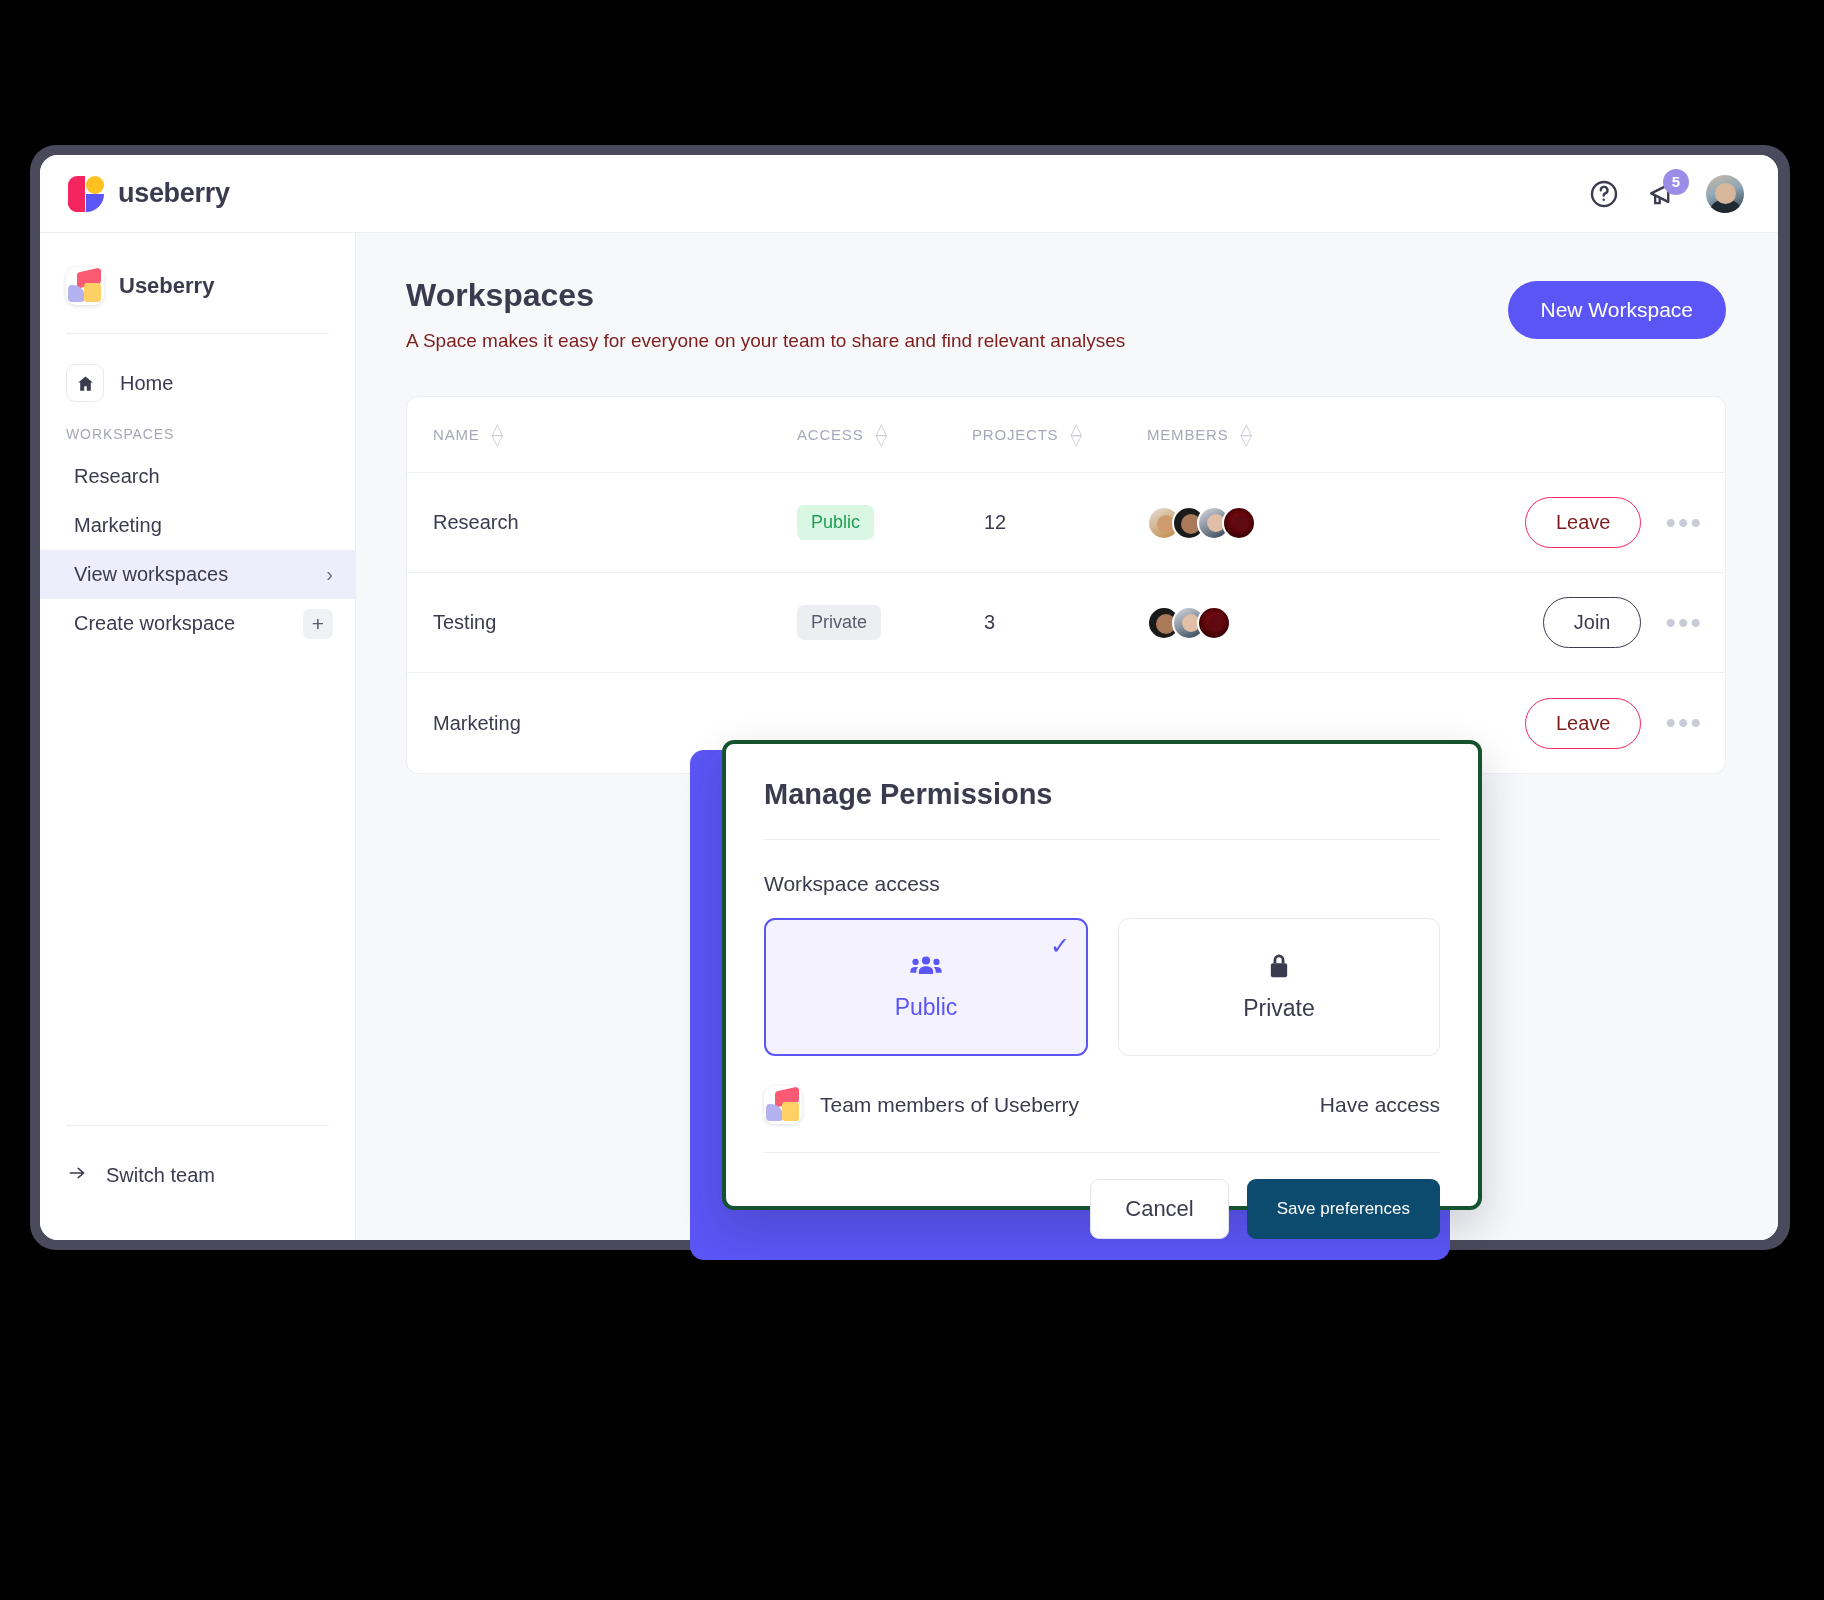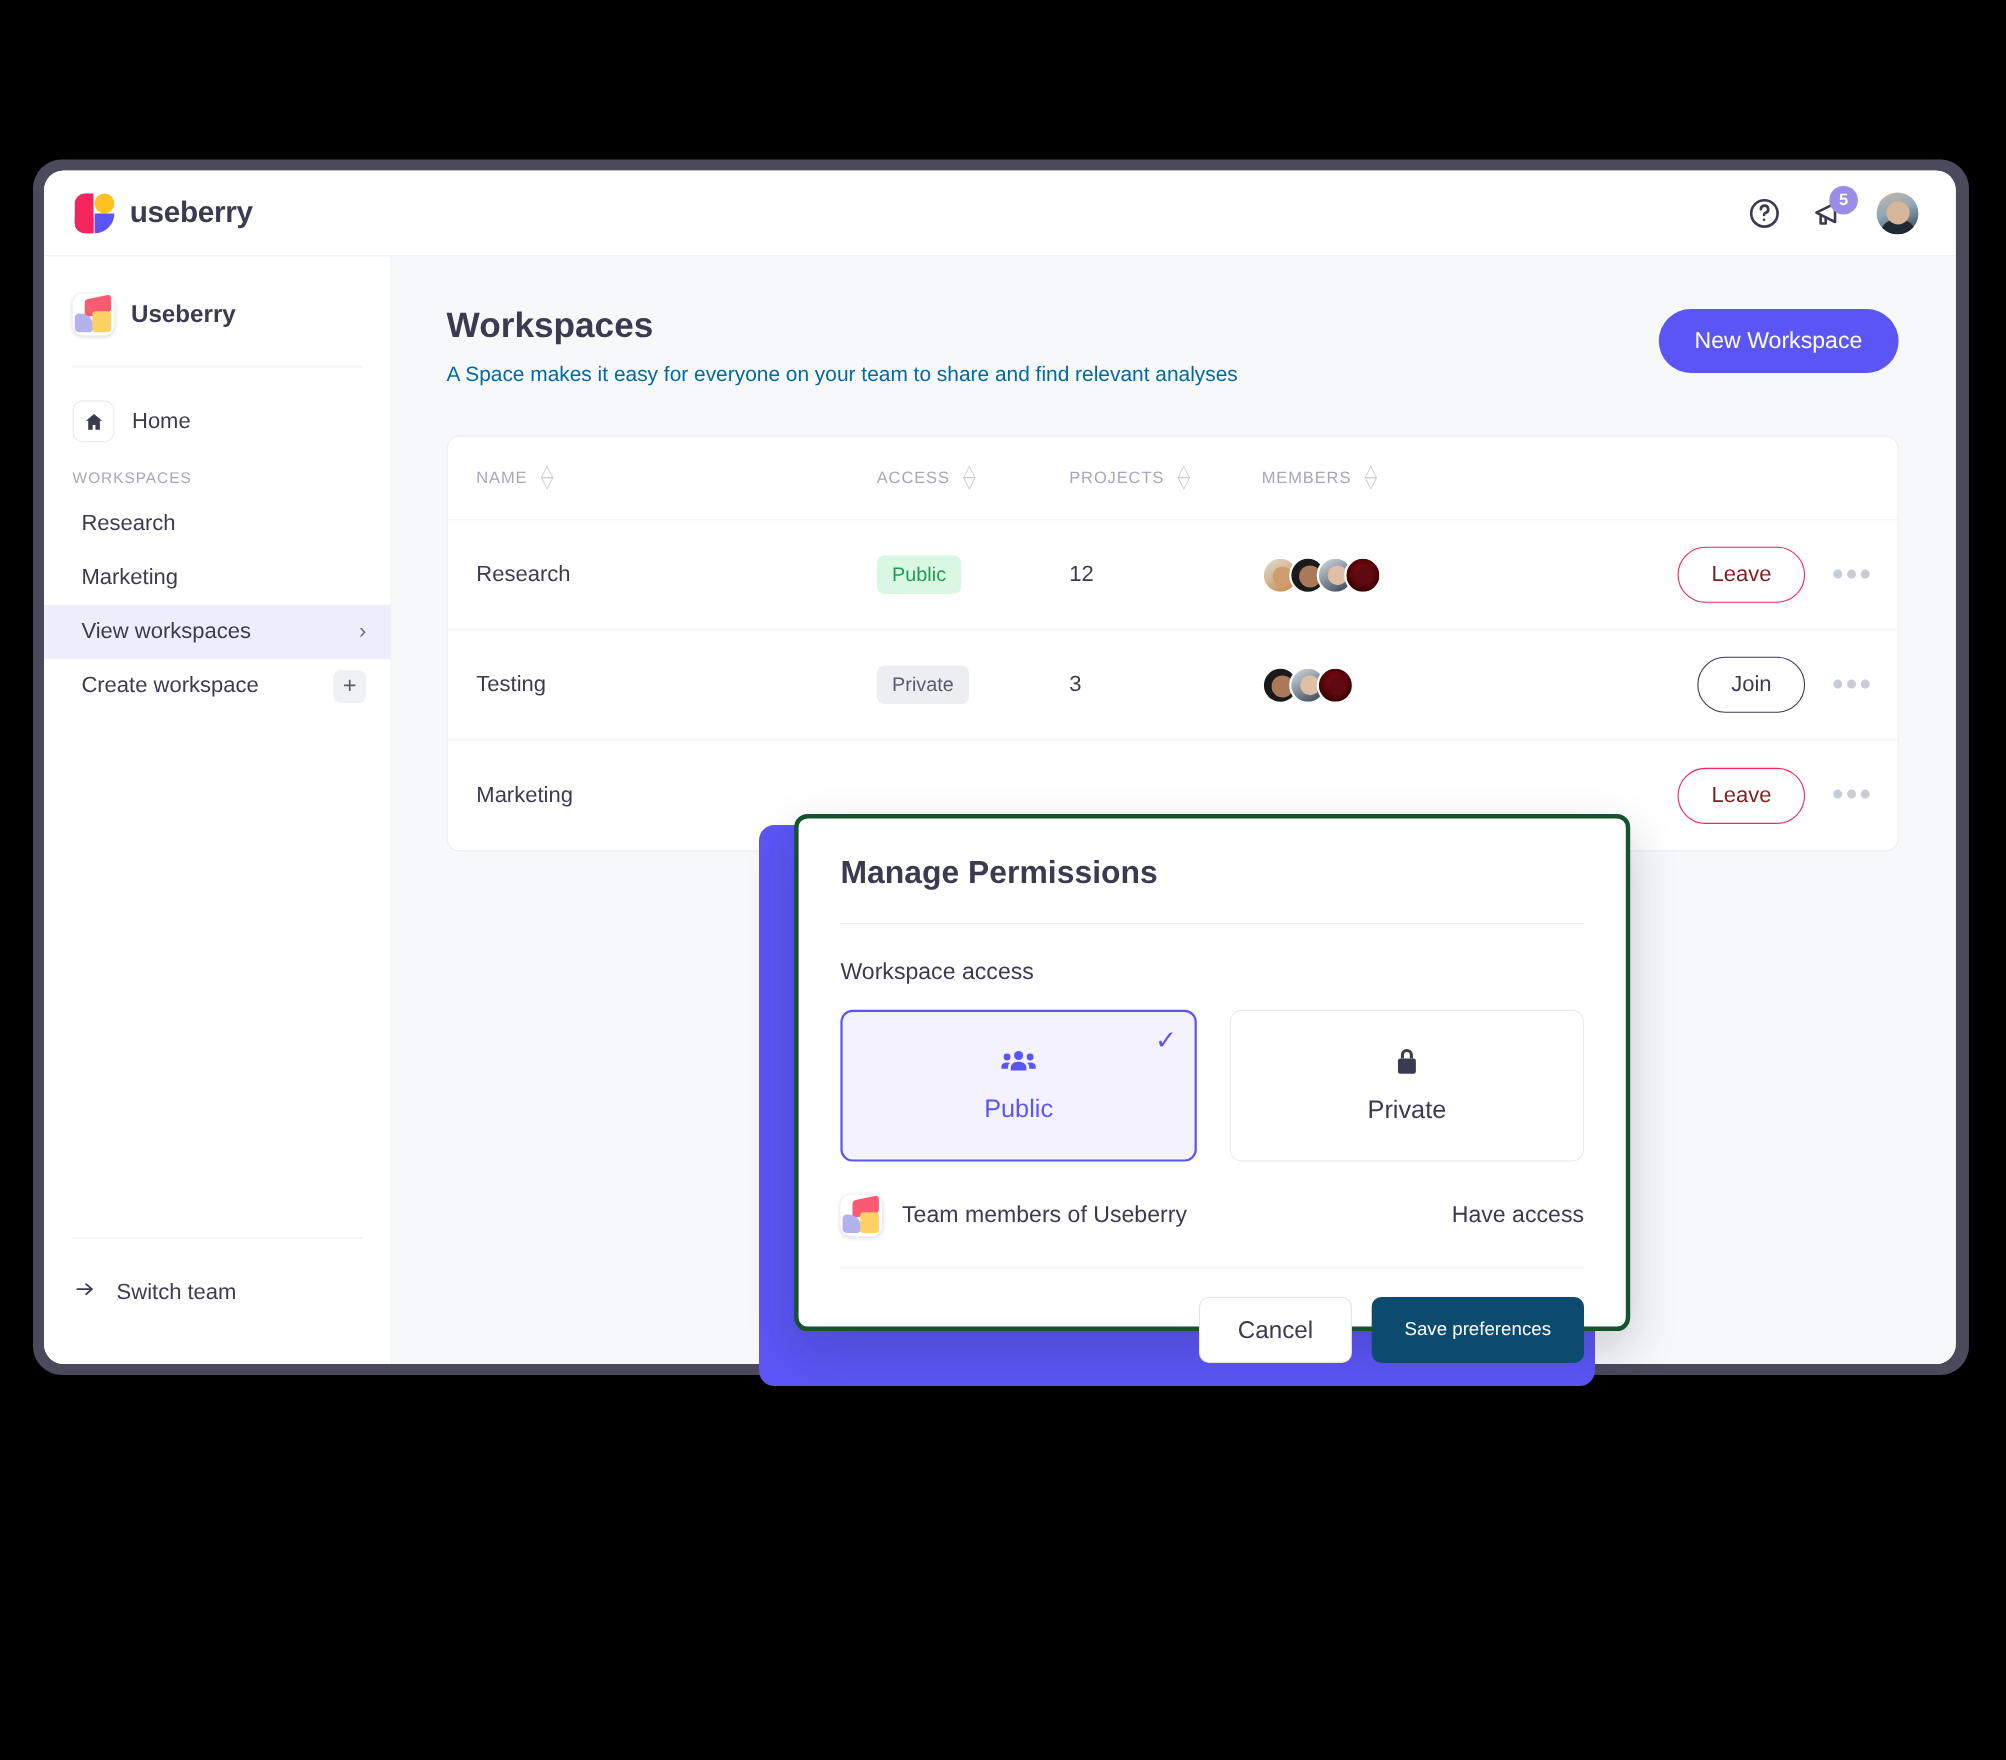--- a/index.html
+++ b/index.html
@@ -152,21 +152,21 @@
     padding: 0 26px; font-size: 20px; color: #3b3b4f; cursor: pointer;
   }
 
   
   #main {
     flex: 1 1 auto; background: #f7f8fa;
     padding: 44px 52px 0 50px; position: relative; overflow: hidden;
   }
   .main-head { display: flex; align-items: flex-start; }
   .page-title { font-size: 32px; font-weight: bold; color: #3b3b4f; }
-  .page-sub { font-size: 19px; color: #0369a1; margin-top: 16px; }
+  .page-sub { font-size: 19px; color: #7f1d1d; margin-top: 16px; }
   .btn-new {
     margin-left: auto; margin-top: 4px;
     background: #5b55f5; color: #fff;
     border: none; border-radius: 30px;
     font-size: 21px; padding: 17px 33px; cursor: pointer;
     font-family: "Liberation Sans", sans-serif;
   }
 
   .table-card {
     margin-top: 44px; background: #fff;
@@ -186,21 +186,21 @@
   .c-members { flex: 0 0 300px; }
   .c-action { flex: 1 1 auto; justify-content: flex-end; padding-right: 22px; gap: 24px; }
   .sort-ico { margin-left: 12px; display: inline-flex; flex-direction: column;
               line-height: 0.72; color: #c9cbd6; font-size: 15px; }
 
   .badge {
     font-size: 18px; padding: 7px 14px; border-radius: 7px;
   }
   .badge-public { background: #d9f7e3; color: #1f9e53; }
   .badge-private { background: #eceef2; color: #5a5c6e; }
-  .num { font-size: 20px; color: #3b3b4f; }
+  .num { font-size: 20px; color: #3b3b4f; margin-left: 12px; }
 
   .avatars { display: flex; }
   .av {
     width: 34px; height: 34px; border-radius: 50%;
     border: 2px solid #fff; margin-left: -9px; overflow: hidden; position: relative;
   }
   .av:first-child { margin-left: 0; }
   .av1 { background: linear-gradient(150deg,#e3ded8,#c2873f); }
   .av1::after{content:"";position:absolute;left:8px;top:7px;width:18px;height:18px;border-radius:50%;background:#cf9c6f;}
   .av2 { background: #1a1a1a; }

